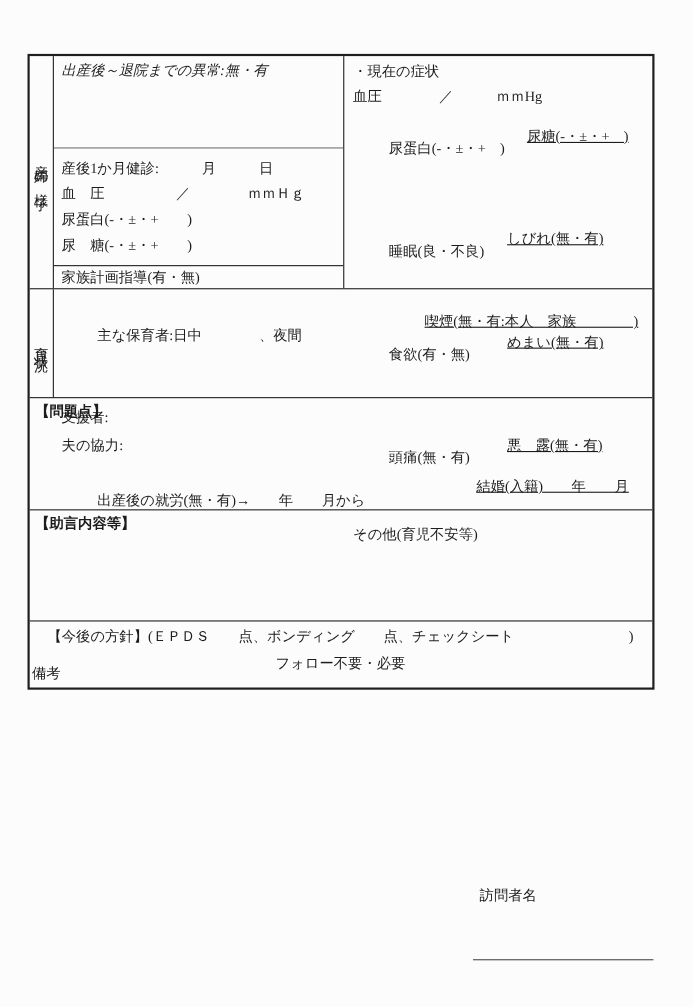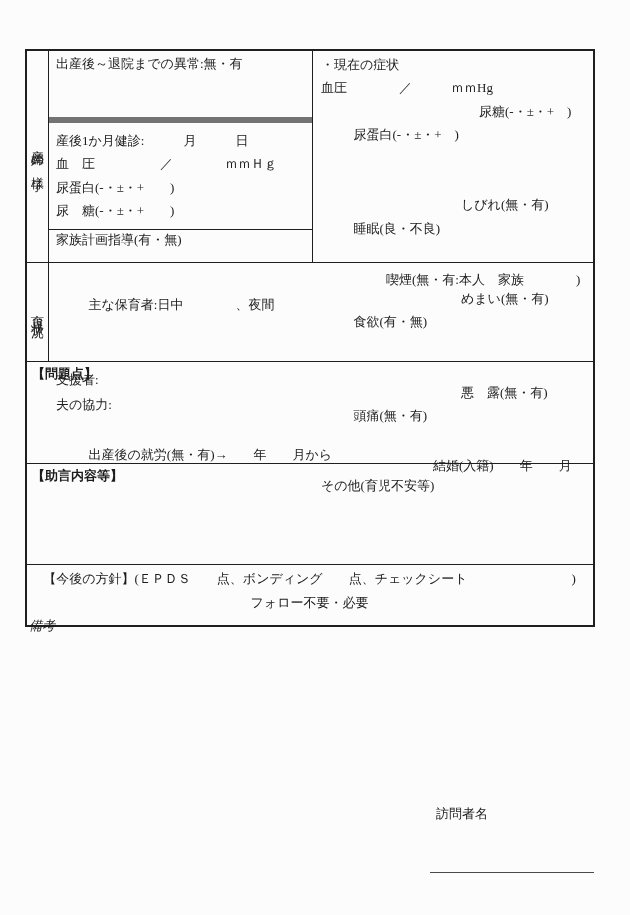--- a/index.html
+++ b/index.html
@@ -31,41 +31,41 @@
     display:flex;align-items:center;justify-content:center;
   }
   .vtext{
     writing-mode:vertical-rl;text-orientation:upright;
     letter-spacing:4px;line-height:13px;
   }
   .mid-cell{
     width:264px;border-right:1px solid #1f1f1f;box-sizing:border-box;
     display:flex;flex-direction:column;
   }
-  .sub1{height:72px;border-bottom:6px solid #737373;box-sizing:border-box;padding:4px 5px 0 7px;}
+  .sub1{height:84px;border-bottom:1px solid #737373;box-sizing:border-box;padding:4px 5px 0 7px;font-style:italic;}
   .sub2{height:107px;border-bottom:1px solid #1f1f1f;box-sizing:border-box;padding:6px 5px 0 7px;}
   .sub2 .txt{line-height:23.4px;}
   .sub3{flex:1;padding:1px 5px 0 7px;}
   .sub3 .txt{line-height:18px;}
   .right-cell{flex:1;box-sizing:border-box;padding:2px 4px 0 8px;}
   .right-cell .txt{line-height:23.4px;}
   .row2-content{flex:1;box-sizing:border-box;padding:4px 4px 0 7px;}
   .row2-content .txt{line-height:25px;}
   .txt{white-space:pre;}
   .two-col{position:relative;}
-  .col2{position:absolute;top:0;white-space:pre;}
+  .col2{position:absolute;top:12px;white-space:pre;text-decoration:underline;}
   .c140{left:140px;}
   .c158{left:158px;}
   .c330{left:330px;}
-  .c377{left:377px;margin-top:36px;}
+  .c377{left:377px;}
   .block{box-sizing:border-box;padding:2px 6px 0 5px;}
   .block .txt{line-height:20px;font-weight:bold;}
   .row5 .txt{line-height:24px;}
   .row5{padding:2px 6px 0 5px;box-sizing:border-box;}
-  .bikou{position:absolute;left:29px;top:618px;line-height:16px;font-style:italic;}
+  .bikou{position:absolute;left:29px;top:604px;line-height:16px;}
   .visitor-label{position:absolute;left:436px;top:806px;line-height:16px;}
   .visitor-line{position:absolute;left:430px;top:872px;width:164px;height:0;border-top:1px solid #4a4a4a;}
 </style>
 </head>
 <body>
 
 <div class="page">
 
   <div class="tbl">
 

